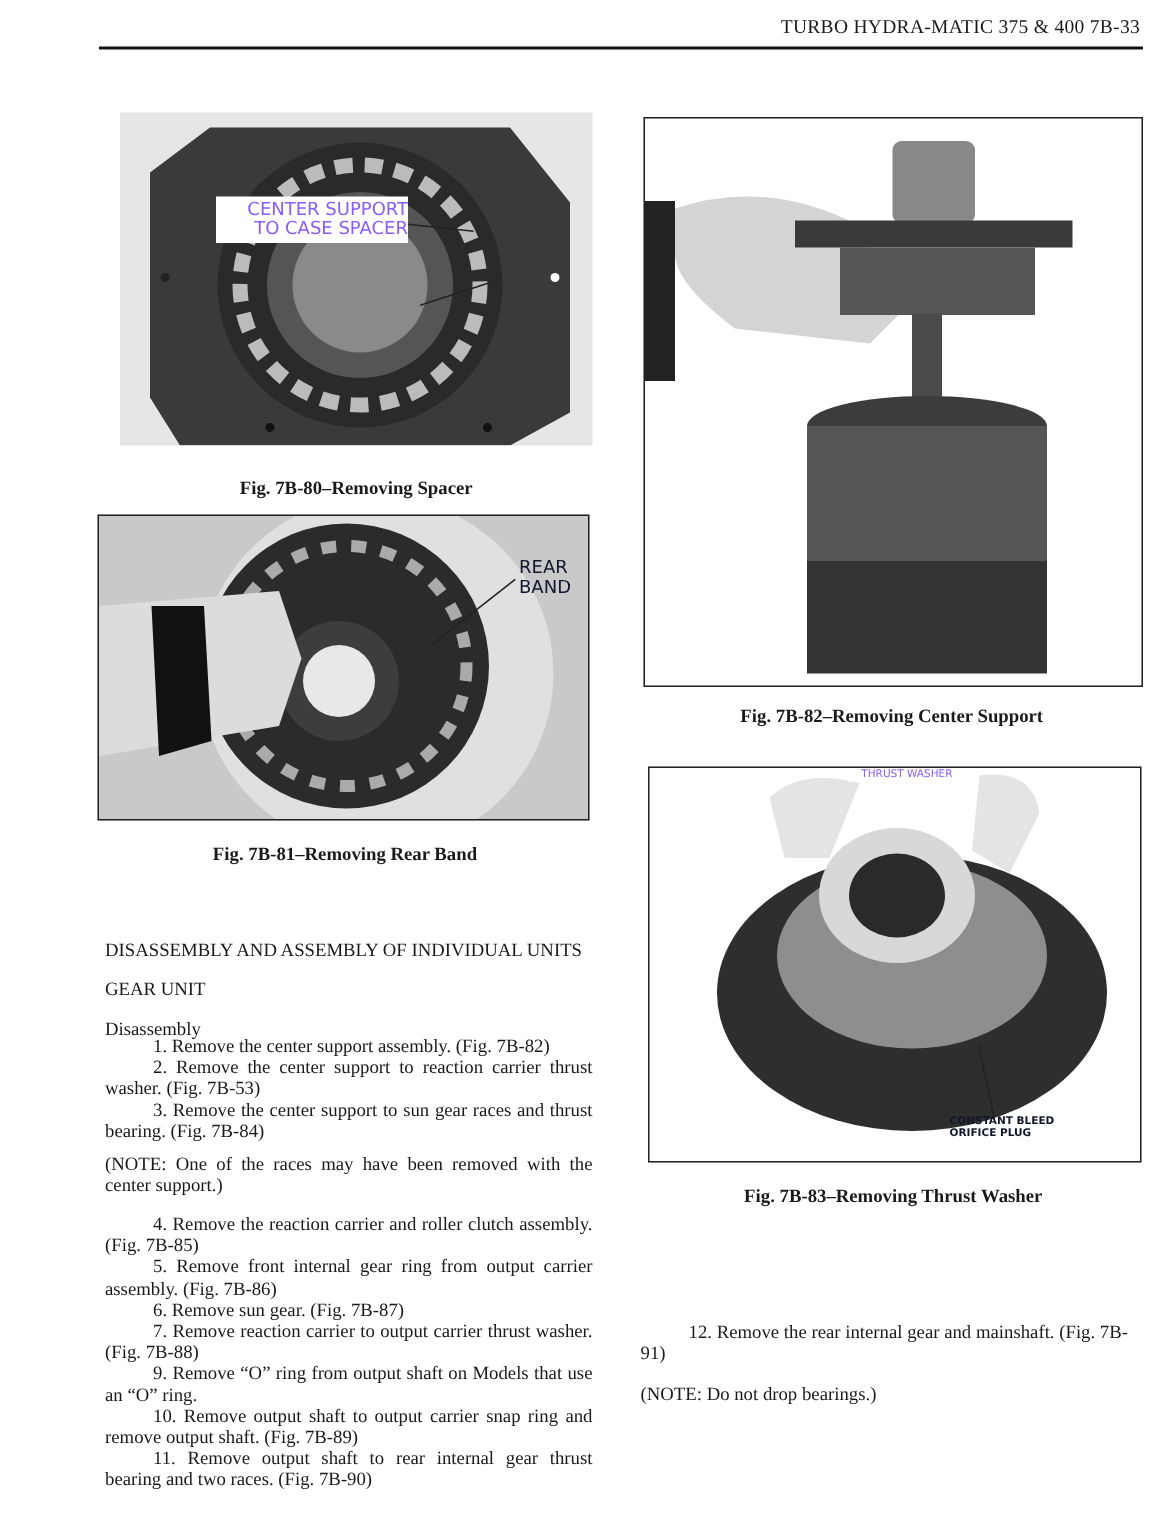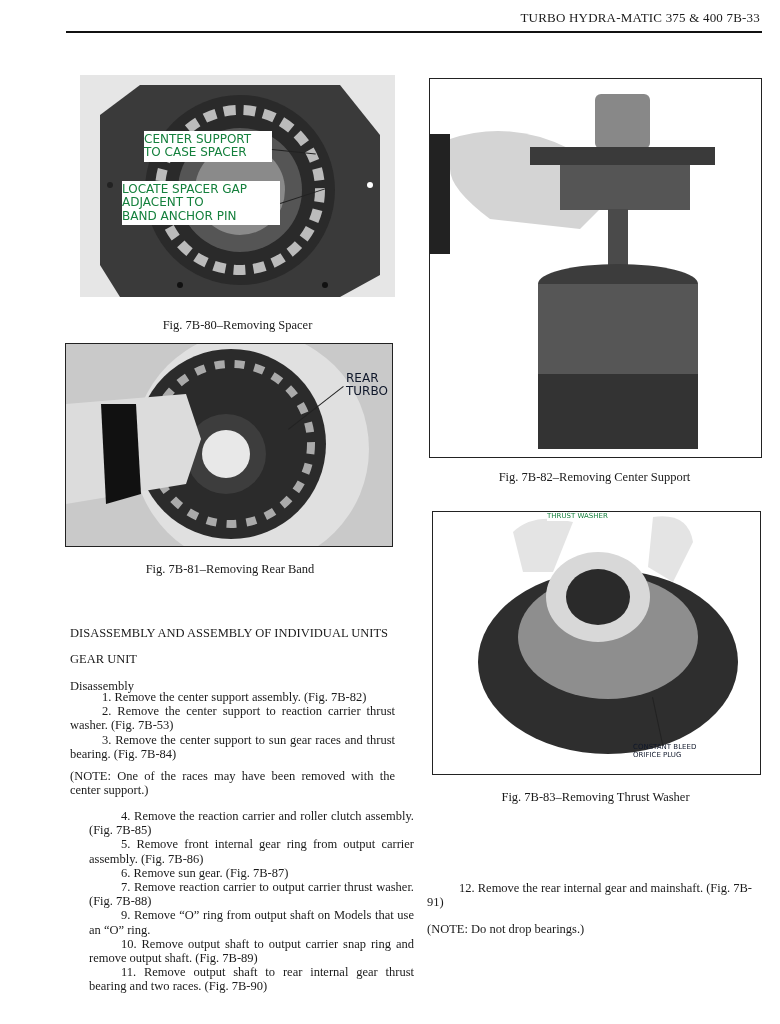--- a/index.html
+++ b/index.html
@@ -2,22 +2,22 @@
 <html><head>
 <meta charset="utf-8">
 <style>
   html, body { margin: 0; padding: 0; background: #ffffff; }
   body { width: 780px; height: 1024px; position: relative; overflow: hidden; font-family: "Liberation Serif", serif; color: #1a1a1a; }
   .header-title { position: absolute; right: 20px; top: 10px; font-size: 13px; font-weight: normal; letter-spacing: 0.2px; }
   .header-rule { position: absolute; left: 66px; right: 18px; top: 31px; height: 2px; background: #111; }
 
   .fig { position: absolute; overflow: hidden; background: #cfcfcf; }
   .fig.bordered { border: 1.5px solid #222; }
-  .caption { position: absolute; font-size: 12.5px; font-weight: normal; text-align: center; }
-  .callout { position: absolute; background: #fff; font-family: "DejaVu Sans", sans-serif; color: #15803d; text-align: left; line-height: 1.12; }
+  .caption { position: absolute; font-size: 12.5px; font-weight: bold; text-align: center; }
+  .callout { position: absolute; background: #fff; font-family: "DejaVu Sans", sans-serif; color: #8b5cf6; text-align: right; line-height: 1.12; }
   .callout-plain { position: absolute; font-family: "DejaVu Sans", sans-serif; color: #0f172a; line-height: 1.1; }
   .leader { position: absolute; height: 1.4px; background: #222; transform-origin: 0 0; }
 
   .text { position: absolute; font-size: 12.5px; line-height: 14.2px; text-align: justify; }
   .h1 { position: absolute; font-size: 12.5px; font-weight: normal; }
   .step { text-indent: 32px; margin: 0; }
   .para { margin: 0; }
 </style>
 </head>
 <body>
@@ -35,44 +35,39 @@
     <circle cx="160" cy="115" r="45" fill="#8a8a8a"></circle>
     <circle cx="30" cy="110" r="3" fill="#222"></circle>
     <circle cx="290" cy="110" r="3" fill="#fff"></circle>
     <circle cx="100" cy="210" r="3" fill="#111"></circle>
     <circle cx="245" cy="210" r="3" fill="#111"></circle>
   </svg>
   <div class="callout" style="left:64px;top:56px;width:128px;font-size:12px;padding:2px 0;">
     <div>CENTER SUPPORT</div>
     <div>TO CASE SPACER</div>
   </div>
-  <div class="callout" style="left:42px;top:106px;width:158px;font-size:12px;padding:2px 0;">
-    <div>LOCATE SPACER GAP</div>
-    <div>ADJACENT TO</div>
-    <div>BAND ANCHOR PIN</div>
-  </div>
   <div class="leader" style="left:192px;top:74px;width:44px;transform:rotate(6deg);"></div>
   <div class="leader" style="left:200px;top:128px;width:48px;transform:rotate(-18deg);"></div>
 </div>
 <div class="caption" style="left:80px;top:318px;width:315px;">Fig. 7B-80–Removing Spacer</div>
 
 <div class="fig bordered" style="left:65px;top:343px;width:326px;height:202px;">
   <svg width="326" height="202">
     <rect width="326" height="202" fill="#c9c9c9"></rect>
     <circle cx="185" cy="105" r="118" fill="#e0e0e0"></circle>
     <circle cx="165" cy="100" r="95" fill="#2b2b2b"></circle>
     <circle cx="165" cy="100" r="80" fill="none" stroke="#aaa" stroke-width="8" stroke-dasharray="10 10"></circle>
     <circle cx="160" cy="110" r="40" fill="#3d3d3d"></circle>
     <circle cx="160" cy="110" r="24" fill="#e8e8e8"></circle>
     <path d="M0 60 L60 55 L120 50 L135 95 L120 140 L60 150 L0 160 Z" fill="#dcdcdc"></path>
     <path d="M35 60 L70 60 L75 150 L40 160 Z" fill="#111"></path>
   </svg>
   <div class="callout-plain" style="left:280px;top:28px;font-size:12px;">
     <div>REAR</div>
-    <div>TURBO</div>
+    <div>BAND</div>
   </div>
   <div class="leader" style="left:222px;top:85px;width:70px;transform:rotate(-38deg);"></div>
 </div>
 <div class="caption" style="left:65px;top:562px;width:330px;">Fig. 7B-81–Removing Rear Band</div>
 
 <div class="fig bordered" style="left:429px;top:78px;width:331px;height:378px;">
   <svg width="331" height="378">
     <rect width="331" height="378" fill="#ffffff"></rect>
     <rect x="0" y="55" width="20" height="120" fill="#222"></rect>
     <path d="M20 60 Q80 40 140 70 L170 130 L150 150 L60 140 Q20 110 20 90 Z" fill="#d4d4d4"></path>
@@ -90,22 +85,22 @@
 <div class="fig bordered" style="left:432px;top:511px;width:327px;height:262px;">
   <svg width="327" height="262">
     <rect width="327" height="262" fill="#ffffff"></rect>
     <ellipse cx="175" cy="150" rx="130" ry="92" fill="#2e2e2e"></ellipse>
     <ellipse cx="175" cy="125" rx="90" ry="62" fill="#8e8e8e"></ellipse>
     <ellipse cx="165" cy="85" rx="52" ry="45" fill="#d8d8d8"></ellipse>
     <ellipse cx="165" cy="85" rx="32" ry="28" fill="#2a2a2a"></ellipse>
     <path d="M80 20 Q100 0 140 10 L120 60 L90 60 Z" fill="#e4e4e4"></path>
     <path d="M220 5 Q255 0 260 30 L240 70 L215 55 Z" fill="#e4e4e4"></path>
   </svg>
-  <div class="callout" style="left:114px;top:1px;width:70px;font-size:7px;">THRUST WASHER</div>
-  <div class="callout-plain" style="left:200px;top:232px;font-size:7px;">
+  <div class="callout" style="left:132px;top:1px;width:70px;font-size:7px;">THRUST WASHER</div>
+  <div class="callout-plain" style="left:200px;top:232px;font-size:7px;font-weight:bold;">
     <div>CONSTANT BLEED</div>
     <div>ORIFICE PLUG</div>
   </div>
   <div class="leader" style="left:220px;top:185px;width:50px;transform:rotate(78deg);"></div>
 </div>
 <div class="caption" style="left:432px;top:790px;width:327px;">Fig. 7B-83–Removing Thrust Washer</div>
 
 <div class="h1" style="left:70px;top:626px;">DISASSEMBLY AND ASSEMBLY OF INDIVIDUAL UNITS</div>
 <div class="h1" style="left:70px;top:652px;">GEAR UNIT</div>
 <div class="h1" style="left:70px;top:679px;">Disassembly</div>
@@ -113,21 +108,21 @@
 <div class="text" style="left:70px;top:690px;width:325px;">
   <p class="step">1. Remove the center support assembly. (Fig. 7B-82)</p>
   <p class="step">2. Remove the center support to reaction carrier thrust washer. (Fig. 7B-53)</p>
   <p class="step">3. Remove the center support to sun gear races and thrust bearing. (Fig. 7B-84)</p>
 </div>
 
 <div class="text" style="left:70px;top:769px;width:325px;">
   <p class="para">(NOTE: One of the races may have been removed with the center support.)</p>
 </div>
 
-<div class="text" style="left:70px;top:809px;width:325px;margin-left:19px;">
+<div class="text" style="left:70px;top:809px;width:325px;">
   <p class="step">4. Remove the reaction carrier and roller clutch assembly. (Fig. 7B-85)</p>
   <p class="step">5. Remove front internal gear ring from output carrier assembly. (Fig. 7B-86)</p>
   <p class="step">6. Remove sun gear. (Fig. 7B-87)</p>
   <p class="step">7. Remove reaction carrier to output carrier thrust washer. (Fig. 7B-88)</p>
   <p class="step">9. Remove “O” ring from output shaft on Models that use an “O” ring.</p>
   <p class="step">10. Remove output shaft to output carrier snap ring and remove output shaft. (Fig. 7B-89)</p>
   <p class="step">11. Remove output shaft to rear internal gear thrust bearing and two races. (Fig. 7B-90)</p>
 </div>
 
 <div class="text" style="left:427px;top:881px;width:325px;">

